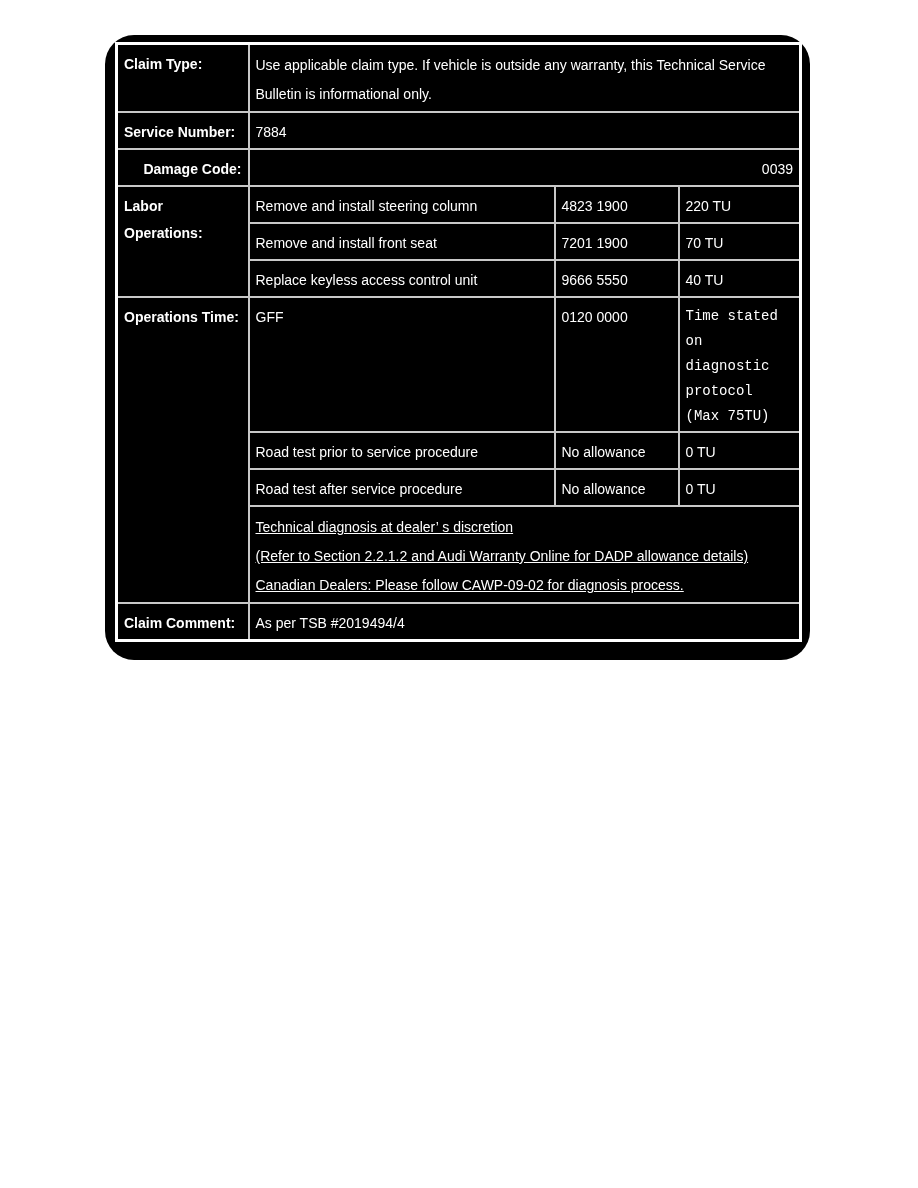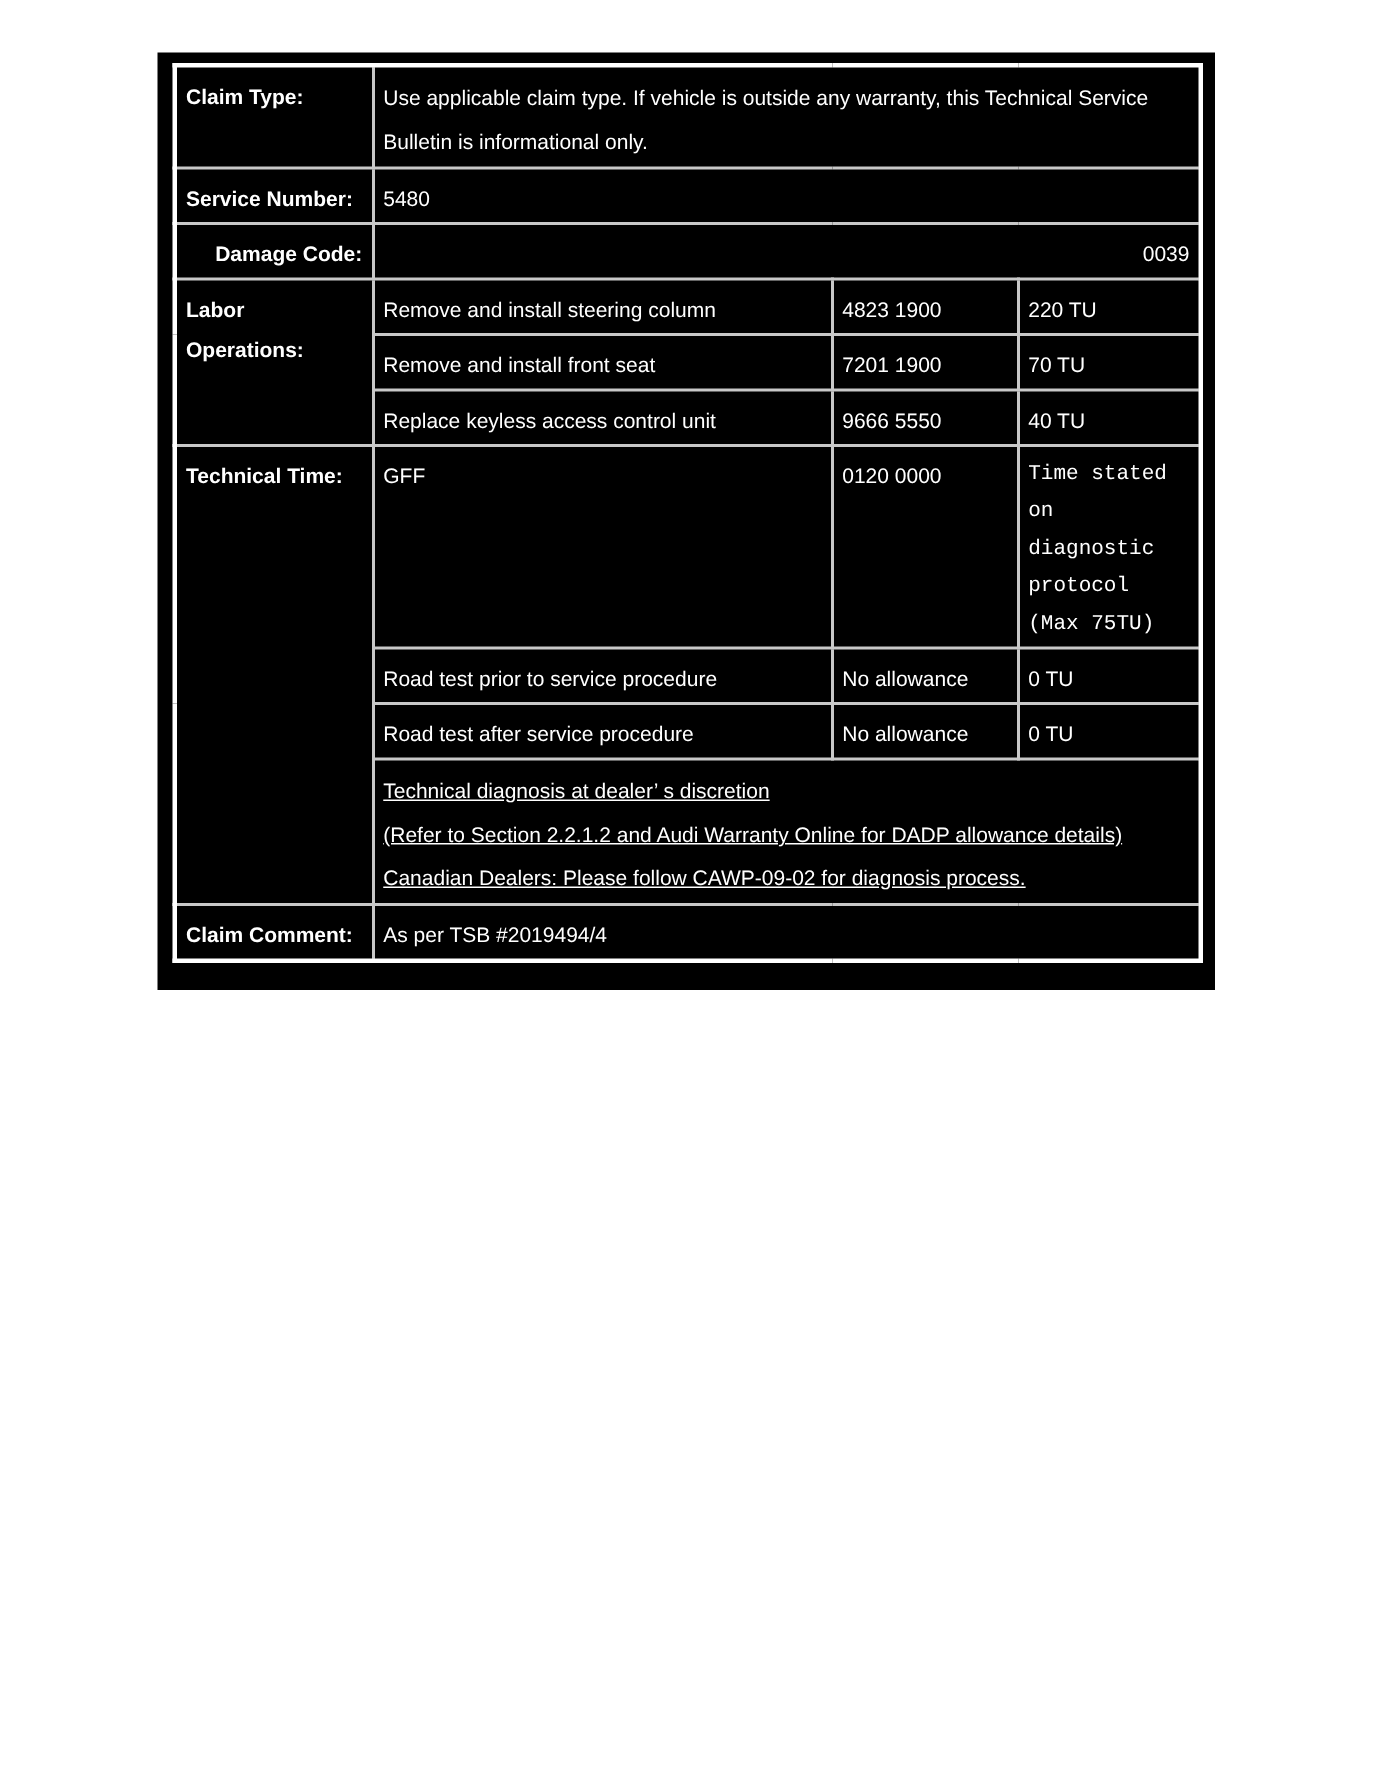--- a/index.html
+++ b/index.html
@@ -9,20 +9,21 @@
     font-family: "Liberation Sans", "DejaVu Sans", sans-serif;
   }
   .page { position: relative; width: 918px; height: 1188px; background: #ffffff; }
   .panel {
     position: absolute;
     left: 105px; top: 35px;
     width: 705px; height: 625px;
     background: #000000;
     color: #ffffff;
     padding: 7px 10px 0 10px;
+    border-radius: 29px;
   }
   table.claim-table {
     border-collapse: collapse;
     table-layout: fixed;
     width: 684px;
     border: 3px solid #ffffff;
     font-size: 14px;
     color: #ffffff;
   }
   col.c-label { width: 132px; }
@@ -73,21 +74,21 @@
       </colgroup>
 
       <tbody>
           <tr class="r-claim">
         <td class="label">Claim Type:</td>
         <td colspan="3" class="wrap2">Use applicable claim type. If vehicle is outside any warranty, this Technical Service Bulletin is informational only.</td>
       </tr>
 
       <tr class="r-service">
         <td class="label">Service Number:</td>
-        <td colspan="3">5480</td>
+        <td colspan="3">7884</td>
       </tr>
 
       <tr class="r-damage">
         <td class="label">Damage Code:</td>
         <td colspan="3">0039</td>
       </tr>
 
       <tr class="r-labor">
         <td class="label" rowspan="3">Labor Operations:</td>
         <td>Remove and install steering column</td>
@@ -99,21 +100,21 @@
         <td>7201 1900</td>
         <td>70 TU</td>
       </tr>
       <tr class="r-labor">
         <td>Replace keyless access control unit</td>
         <td>9666 5550</td>
         <td>40 TU</td>
       </tr>
 
       <tr class="r-gff">
-        <td class="label" rowspan="4">Technical Time:</td>
+        <td class="label" rowspan="4">Operations Time:</td>
         <td>GFF</td>
         <td>0120 0000</td>
         <td class="tight">Time stated on diagnostic protocol (Max 75TU)</td>
       </tr>
       <tr class="r-road">
         <td>Road test prior to service procedure</td>
         <td>No allowance</td>
         <td>0 TU</td>
       </tr>
       <tr class="r-road">

